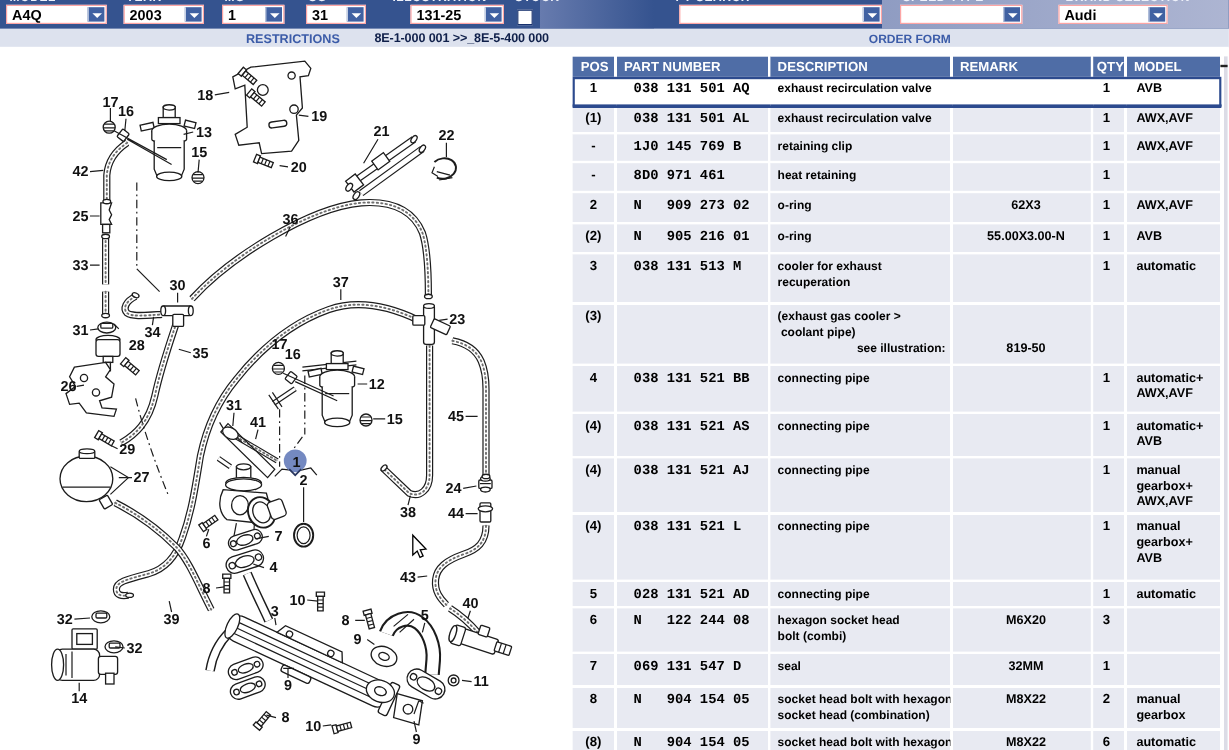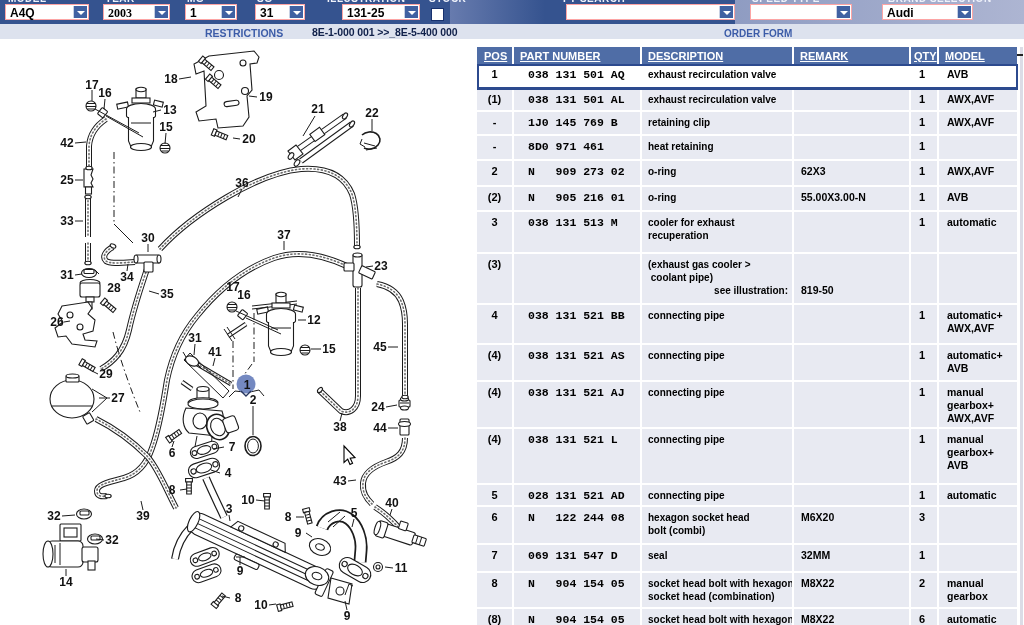--- a/index.html
+++ b/index.html
@@ -13,26 +13,26 @@
 .dd .arr{position:absolute;right:1px;top:1px;bottom:1px;width:13px;background:#4061a2;border-left:1px solid #c6d0e4;}
 .dd .arr:after{content:"";position:absolute;left:3px;top:5px;width:0;height:0;border-left:4px solid transparent;border-right:4px solid transparent;border-top:4px solid #fff;}
 #chk{position:absolute;left:431px;top:8px;width:13px;height:13px;background:#fff;border:1px solid #17316e;box-sizing:border-box;}
 #num249{position:absolute;left:1052px;top:4px;width:26px;height:16px;background:#fff;border:1px solid #17316e;box-sizing:border-box;font-size:12px;font-weight:bold;padding-left:2px;}
 #subbar{position:absolute;left:0;top:24px;width:1024px;height:16px;background:#dde2ee;border-bottom:1px solid #fff;box-sizing:border-box;}
 #subbar .blue{color:#3c5ca8;font-size:10.5px;font-weight:bold;position:absolute;top:3px;}
 #subbar .dark{color:#10204a;font-size:10.5px;font-weight:bold;position:absolute;top:2px;letter-spacing:-0.1px;}
 #tablewrap{position:absolute;left:477px;top:47px;width:541px;height:578px;overflow:hidden;}
 table{border-collapse:collapse;table-layout:fixed;width:541px;}
 td,th{padding:0;margin:0;vertical-align:top;overflow:hidden;}
-th{background:#4f6da6;color:#fff;font-size:11px;font-weight:bold;text-align:left;border-right:2px solid #fff;height:17px;vertical-align:middle;padding-left:6px;text-decoration:underline;}
+th{background:#4f6da6;color:#fff;font-size:11px;font-weight:bold;text-align:left;border-right:2px solid #fff;height:17px;vertical-align:middle;padding-left:6px;}
 td{background:#e8eaf2;border-right:2px solid #fff;border-bottom:2px solid #fff;font-size:11px;font-weight:bold;color:#000;line-height:13px;padding-top:4px;}
 td.pos{text-align:center;padding-left:0;}
 td.pn{font-family:"Liberation Mono",monospace;font-size:11.5px;white-space:pre;padding-left:14px;line-height:13px;}
 td.desc{padding-left:6px;white-space:nowrap;font-size:10px;}
-td.rem{padding-left:7px;white-space:nowrap;font-size:10.5px;}
+td.rem{padding-left:7px;white-space:nowrap;font-size:10.5px;text-align:center;}
 td.mod{white-space:nowrap;font-size:10.5px;}
 td.qty{padding-left:8px;}
 td.mod{padding-left:8px;}
 tr.sel td{background:#fff;border-bottom:2px solid #2c4a8e;}
 #selborder{position:absolute;left:0px;top:17px;width:537px;height:22px;border:2px solid #2c4a8e;pointer-events:none;}
 .seeill{text-align:right;padding-right:4px;}
 </style>
 </head>
 <body>
 <div id="toolbar">
@@ -44,21 +44,21 @@
   <div class="tlabel" style="left:257px;">SG</div>
   <div class="tlabel" style="left:327px;">ILLUSTRATION</div>
   <div class="tlabel" style="left:429px;">STOCK</div>
   <div class="tlabel" style="left:563px;">FY SEARCH</div>
   <div class="tlabel" style="left:752px;">SPEED TYPE</div>
   <div class="tlabel" style="left:888px;">BRAND SELECTION</div>
   <div class="dd" style="left:5px;width:84px;">
       <span class="txt">A4Q</span>
       <span class="arr"></span>
     </div>
-  <div class="dd" style="left:103px;width:67px;font-family:Liberation Serif, serif;">
+  <div class="dd" style="left:103px;width:67px;">
       <span class="txt">2003</span>
       <span class="arr"></span>
     </div>
   <div class="dd" style="left:185px;width:52px;">
       <span class="txt">1</span>
       <span class="arr"></span>
     </div>
   <div class="dd" style="left:255px;width:50px;">
       <span class="txt">31</span>
       <span class="arr"></span>

